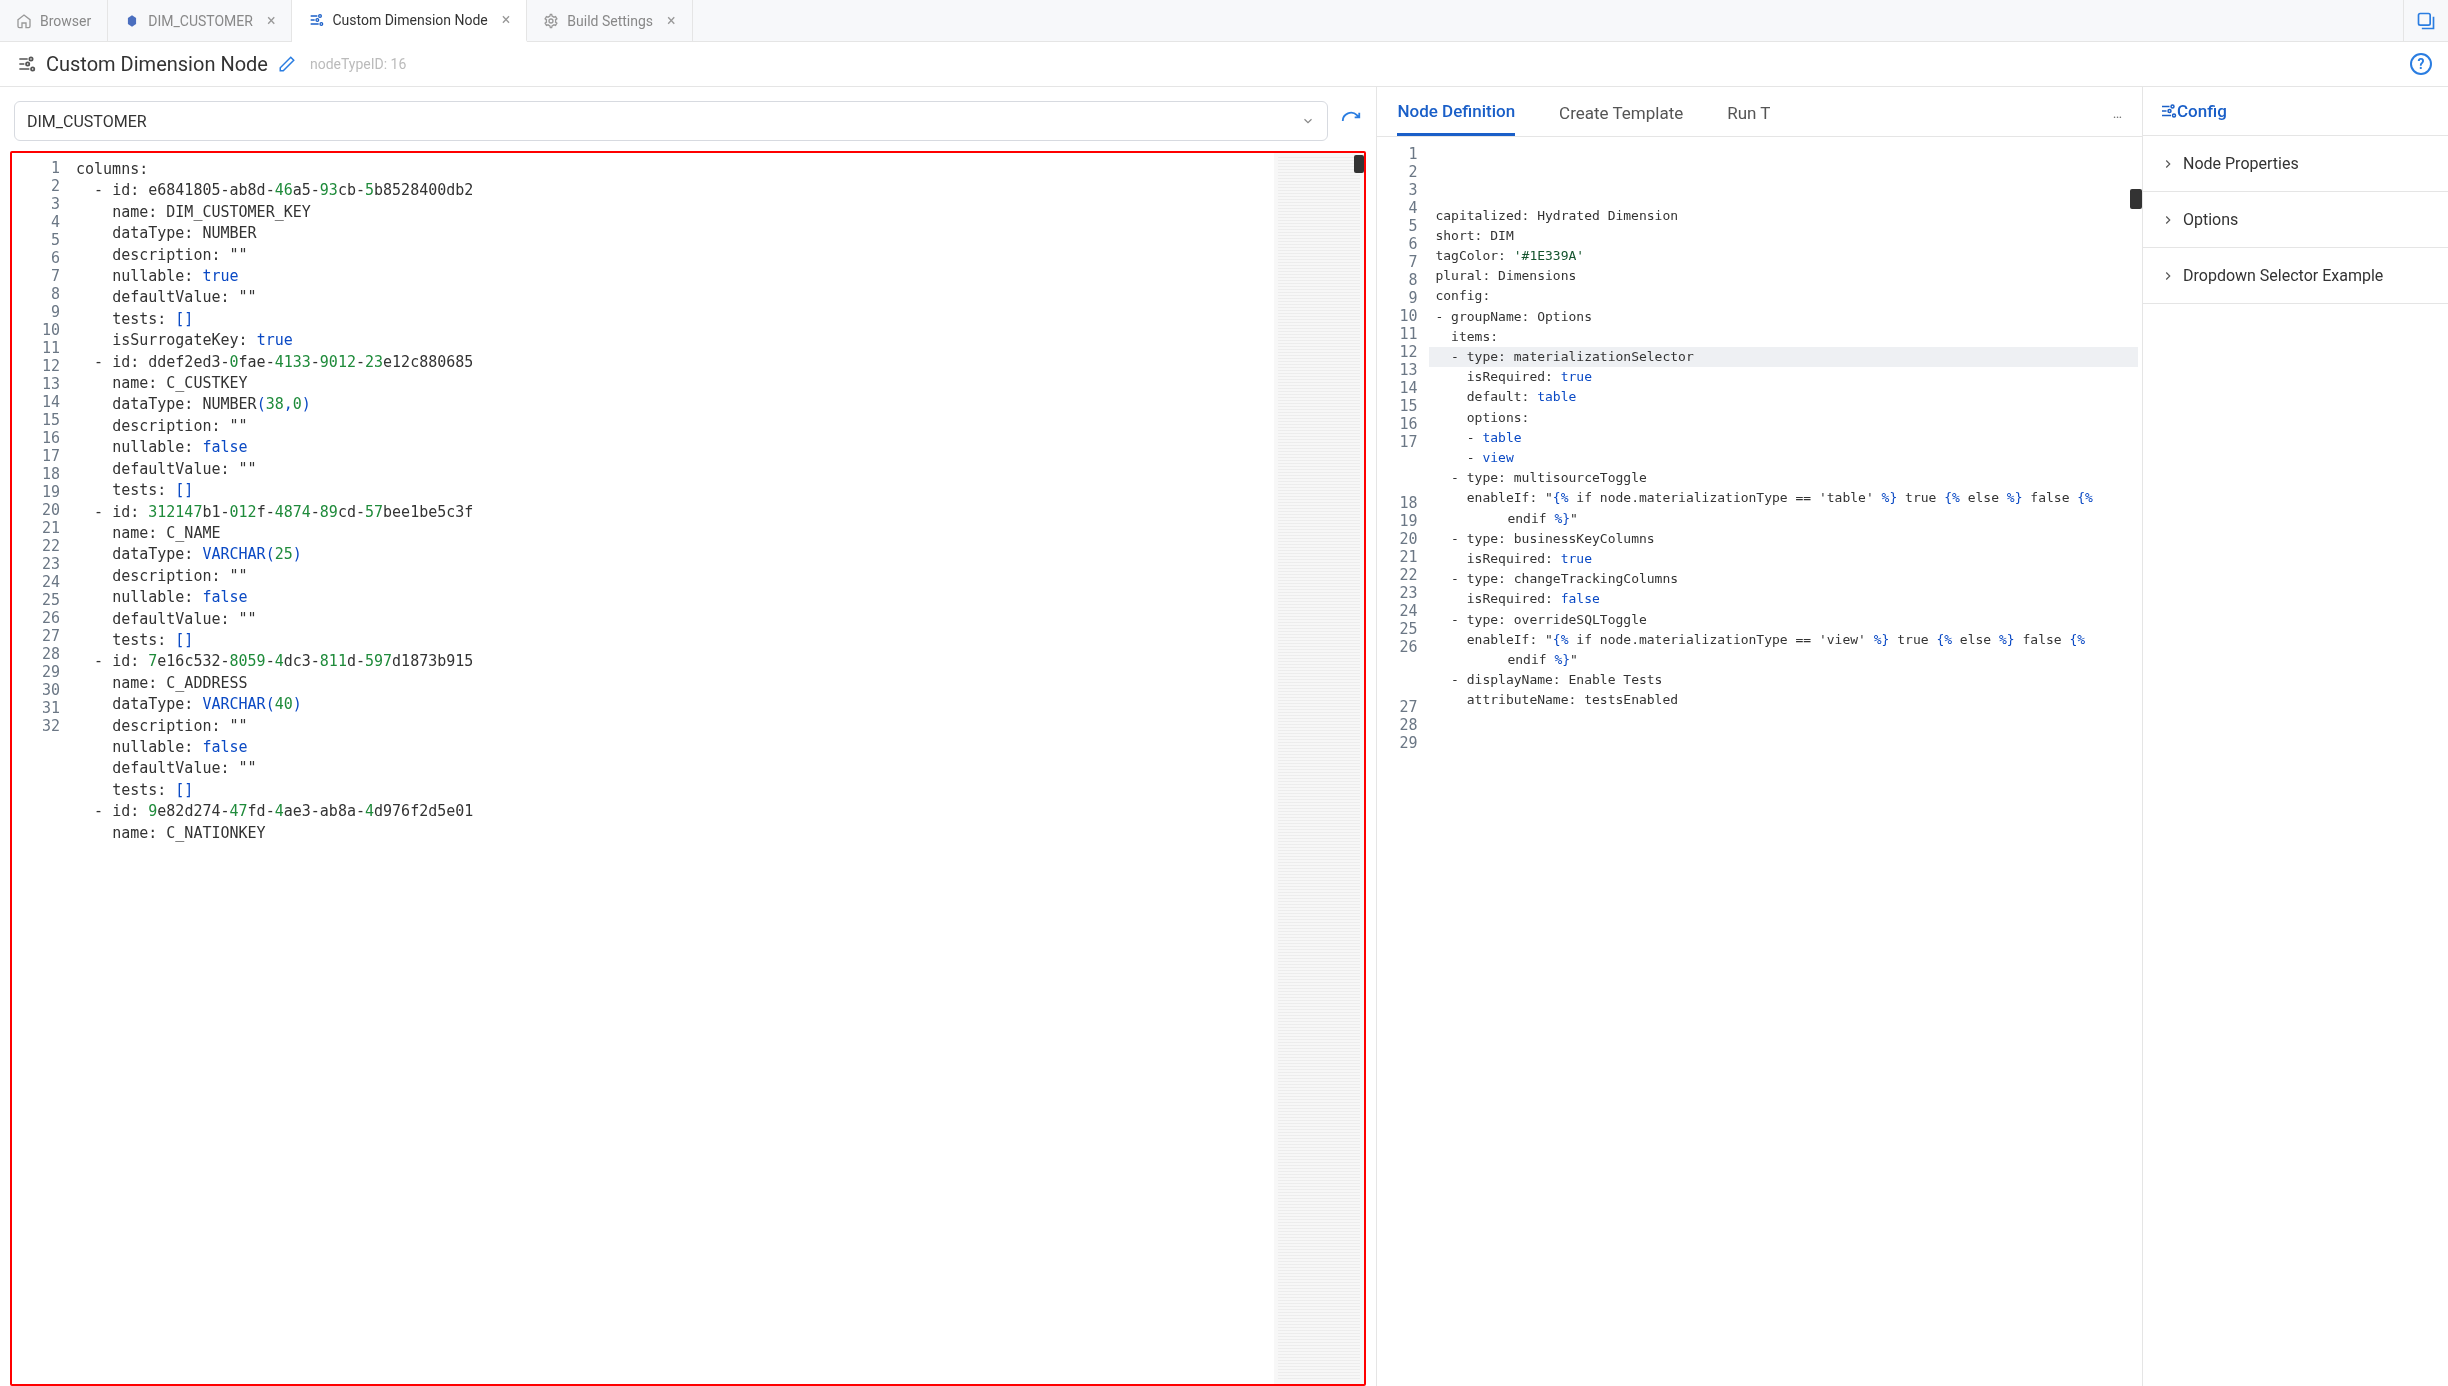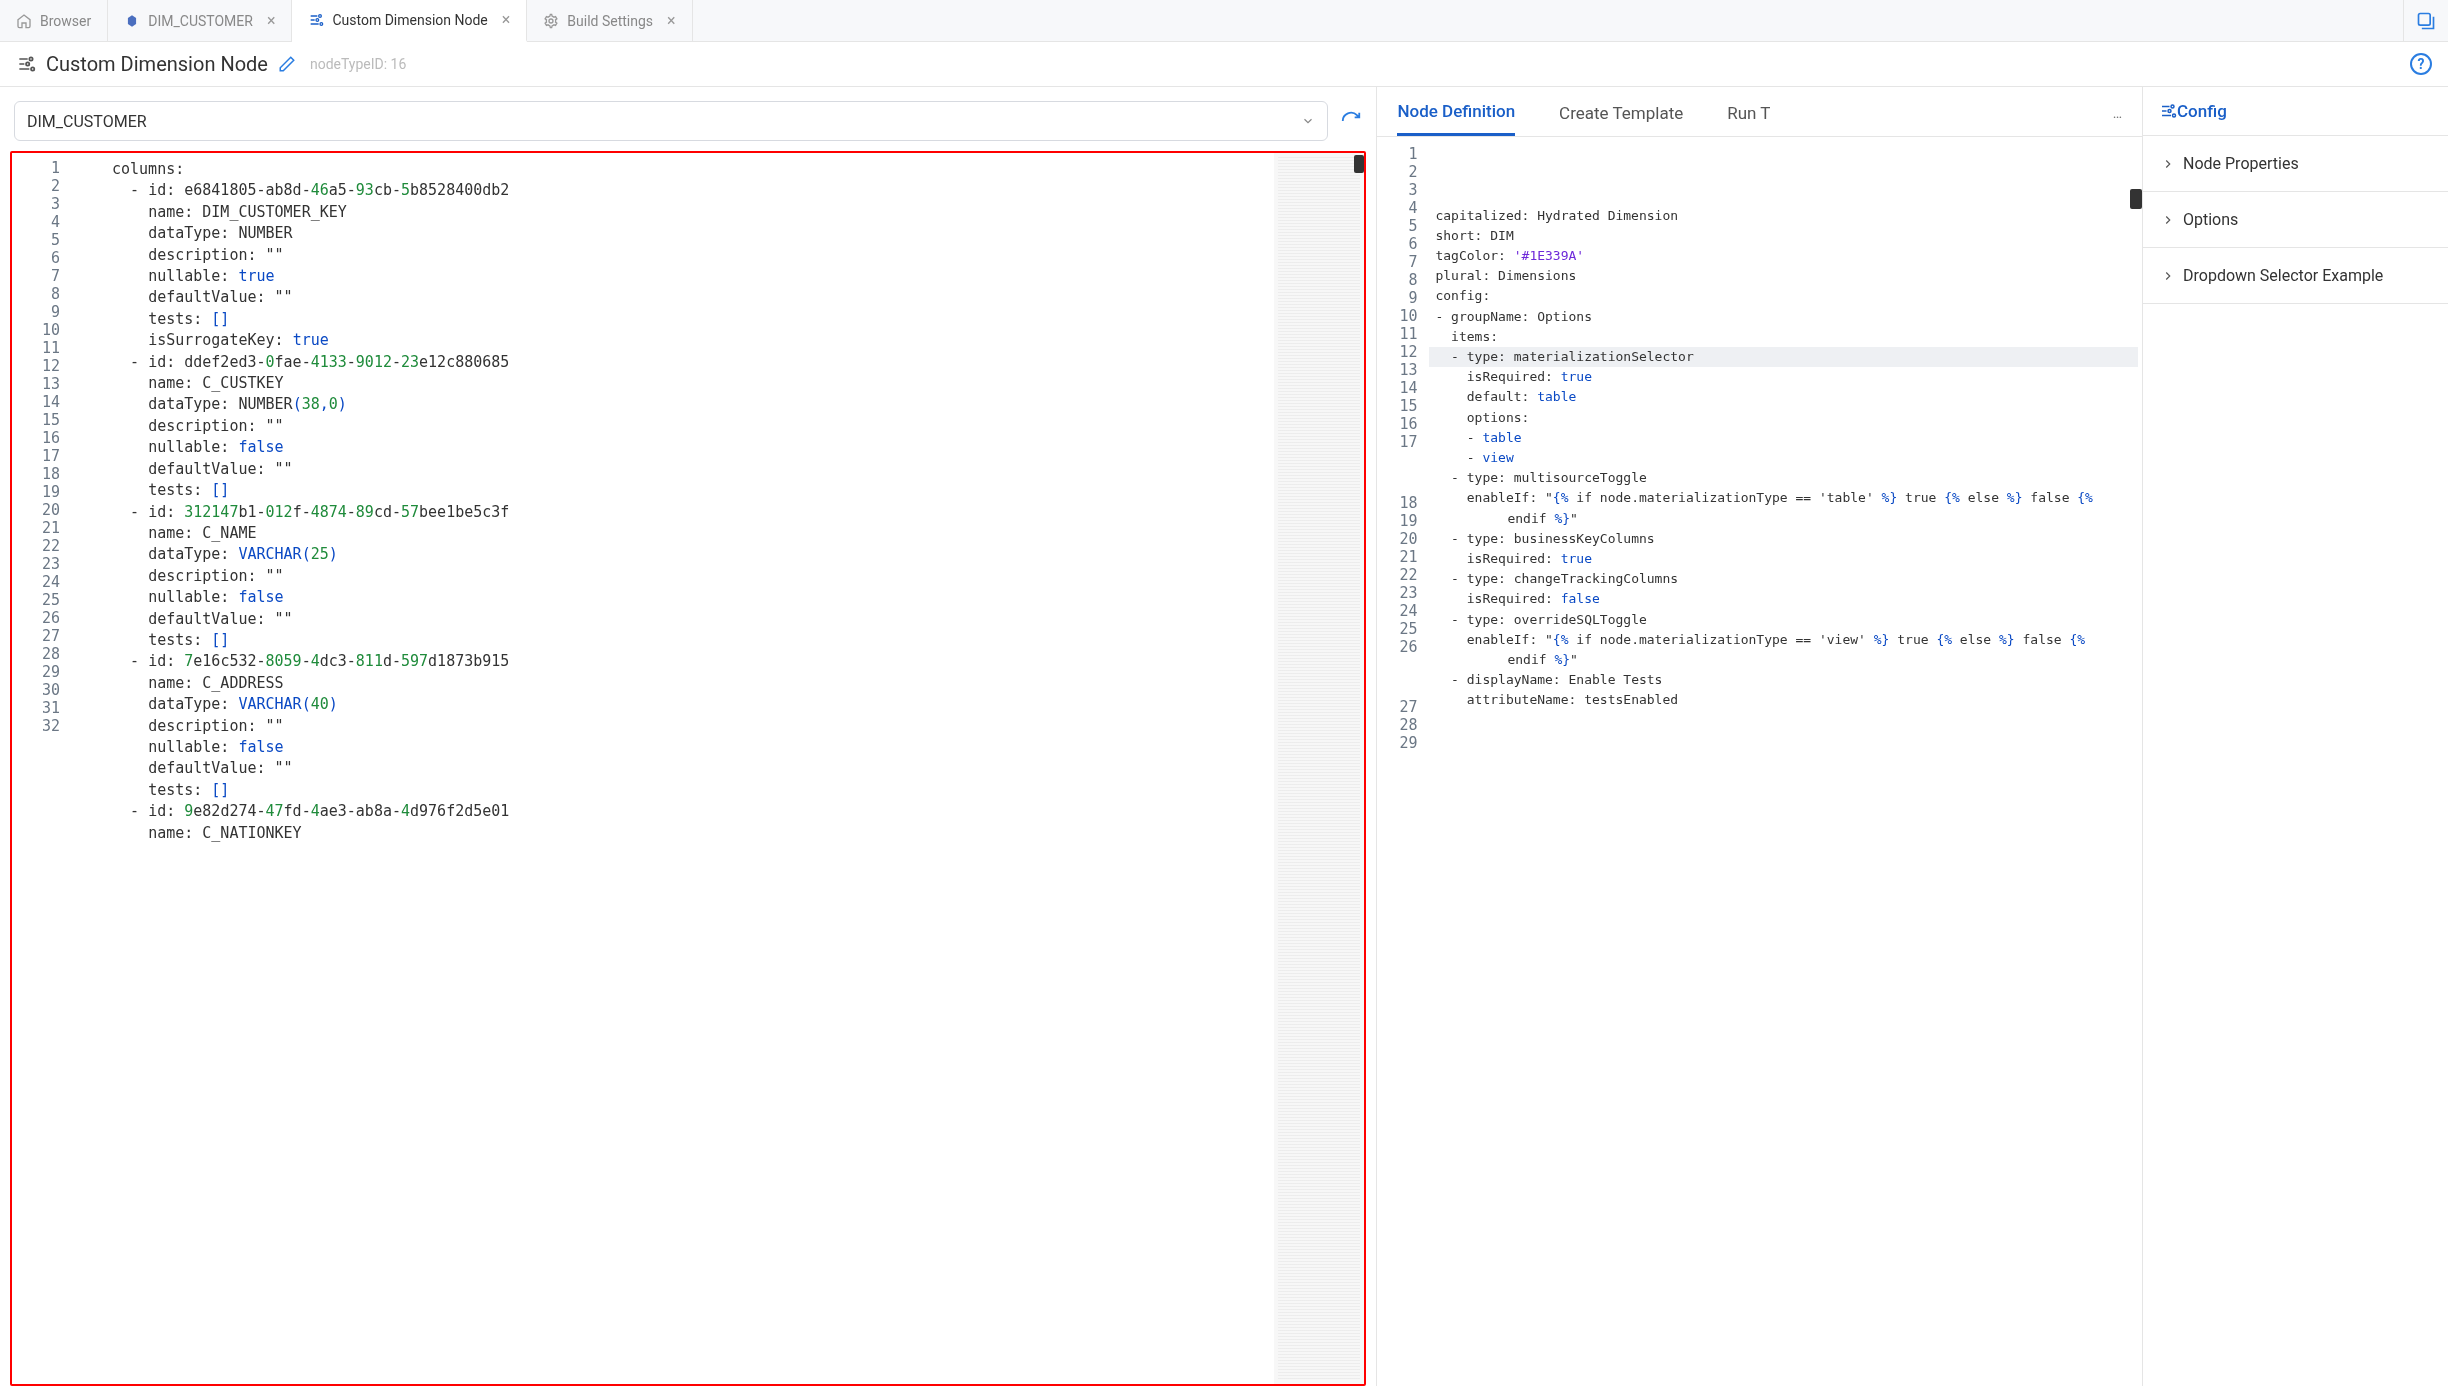--- a/index.html
+++ b/index.html
@@ -25,21 +25,21 @@
 
 .main-row { display:flex; flex:1; min-height:0; border-top:1px solid #e5e5e5; }
 
 .col-left { flex: 1.1; min-width:0; display:flex; flex-direction:column; padding: 8px 10px 0 10px; }
 .select-row { display:flex; align-items:center; gap: 12px; padding: 6px 4px 10px 4px; }
 .select-box { flex:1; display:flex; align-items:center; justify-content:space-between; height: 40px; padding: 0 12px; border:1px solid #d7dae0; border-radius: 6px; font-size: 16px; color:#333; }
 .refresh-ico { color:#2a7de1; }
 
 .editor-box { flex:1; min-height:0; border: 2px solid #ff0000; border-radius: 2px; position: relative; display:flex; overflow:hidden; }
 .gutter { width: 56px; background:#fff; color:#6b7785; font-family: Menlo, Consolas, monospace; font-size: 15px; text-align: right; padding: 6px 8px 6px 0; user-select:none; }
-.code-area { flex:1; min-width:0; overflow:auto; font-family: Menlo, Consolas, monospace; font-size: 15px; line-height: 21.4px; padding: 6px 0; color:#333; white-space: pre; margin-left: 36px; }
+.code-area { flex:1; min-width:0; overflow:auto; font-family: Menlo, Consolas, monospace; font-size: 15px; line-height: 21.4px; padding: 6px 0; color:#333; white-space: pre; }
 .code-area .line { padding: 0 8px; }
 .minimap { width: 90px; background: linear-gradient(#f7f7f7,#f7f7f7); position:relative; }
 .minimap::before { content:""; position:absolute; inset:4px; background: repeating-linear-gradient(#e8e8e8 0 1px, transparent 1px 3px); opacity:0.7; }
 .minimap-scroll { position:absolute; right:0; top:2px; width:10px; height:18px; background:#333; border-radius:2px; }
 
 .col-mid { flex: 0.62; min-width:0; display:flex; flex-direction:column; border-left:1px solid #e5e5e5; }
 .mid-tabs { display:flex; align-items:center; gap: 44px; padding: 14px 20px 0 20px; position:relative; }
 .mid-tab { font-size: 17px; color:#555; padding-bottom: 12px; cursor:pointer; white-space:nowrap; }
 .mid-tab.active { color:#1a5fc8; border-bottom: 3px solid #1a5fc8; font-weight:500; }
 .mid-more { margin-left: auto; color:#777; padding-bottom:12px; }
@@ -56,21 +56,21 @@
 .cfg-header { display:flex; align-items:center; padding: 14px 16px; border-bottom:1px solid #e5e5e5; }
 .cfg-ico { color:#2a7de1; }
 .cfg-title { color:#1a5fc8; font-size:17px; font-weight:500; }
 .acc-item { display:flex; align-items:center; gap:8px; padding: 18px 18px; border-bottom:1px solid #e5e5e5; cursor:pointer; }
 .chev { color:#555; }
 .acc-item span.lbl { font-size: 16px; color:#333; }
 
 .tok-key { color:#333; }
 .tok-num { color:#1f8b3b; }
 .tok-bool { color:#0a49c4; }
-.tok-str { color:#6d28d9; }
+.tok-str { color:#14532d; }
 .tok-type { color:#0a49c4; }
 .tok-tmpl { color:#0a49c4; }
 .tok-dash { color:#333; }
 
 svg { display:block; }
 </style>
 </head>
 <body>
 
 <div class="app-root">

